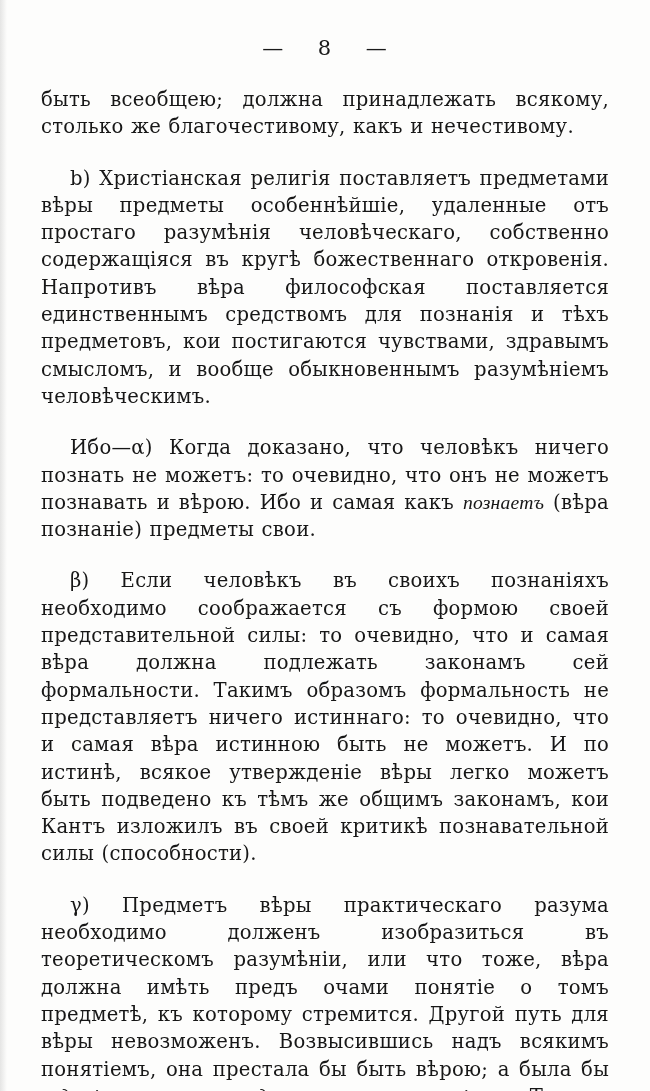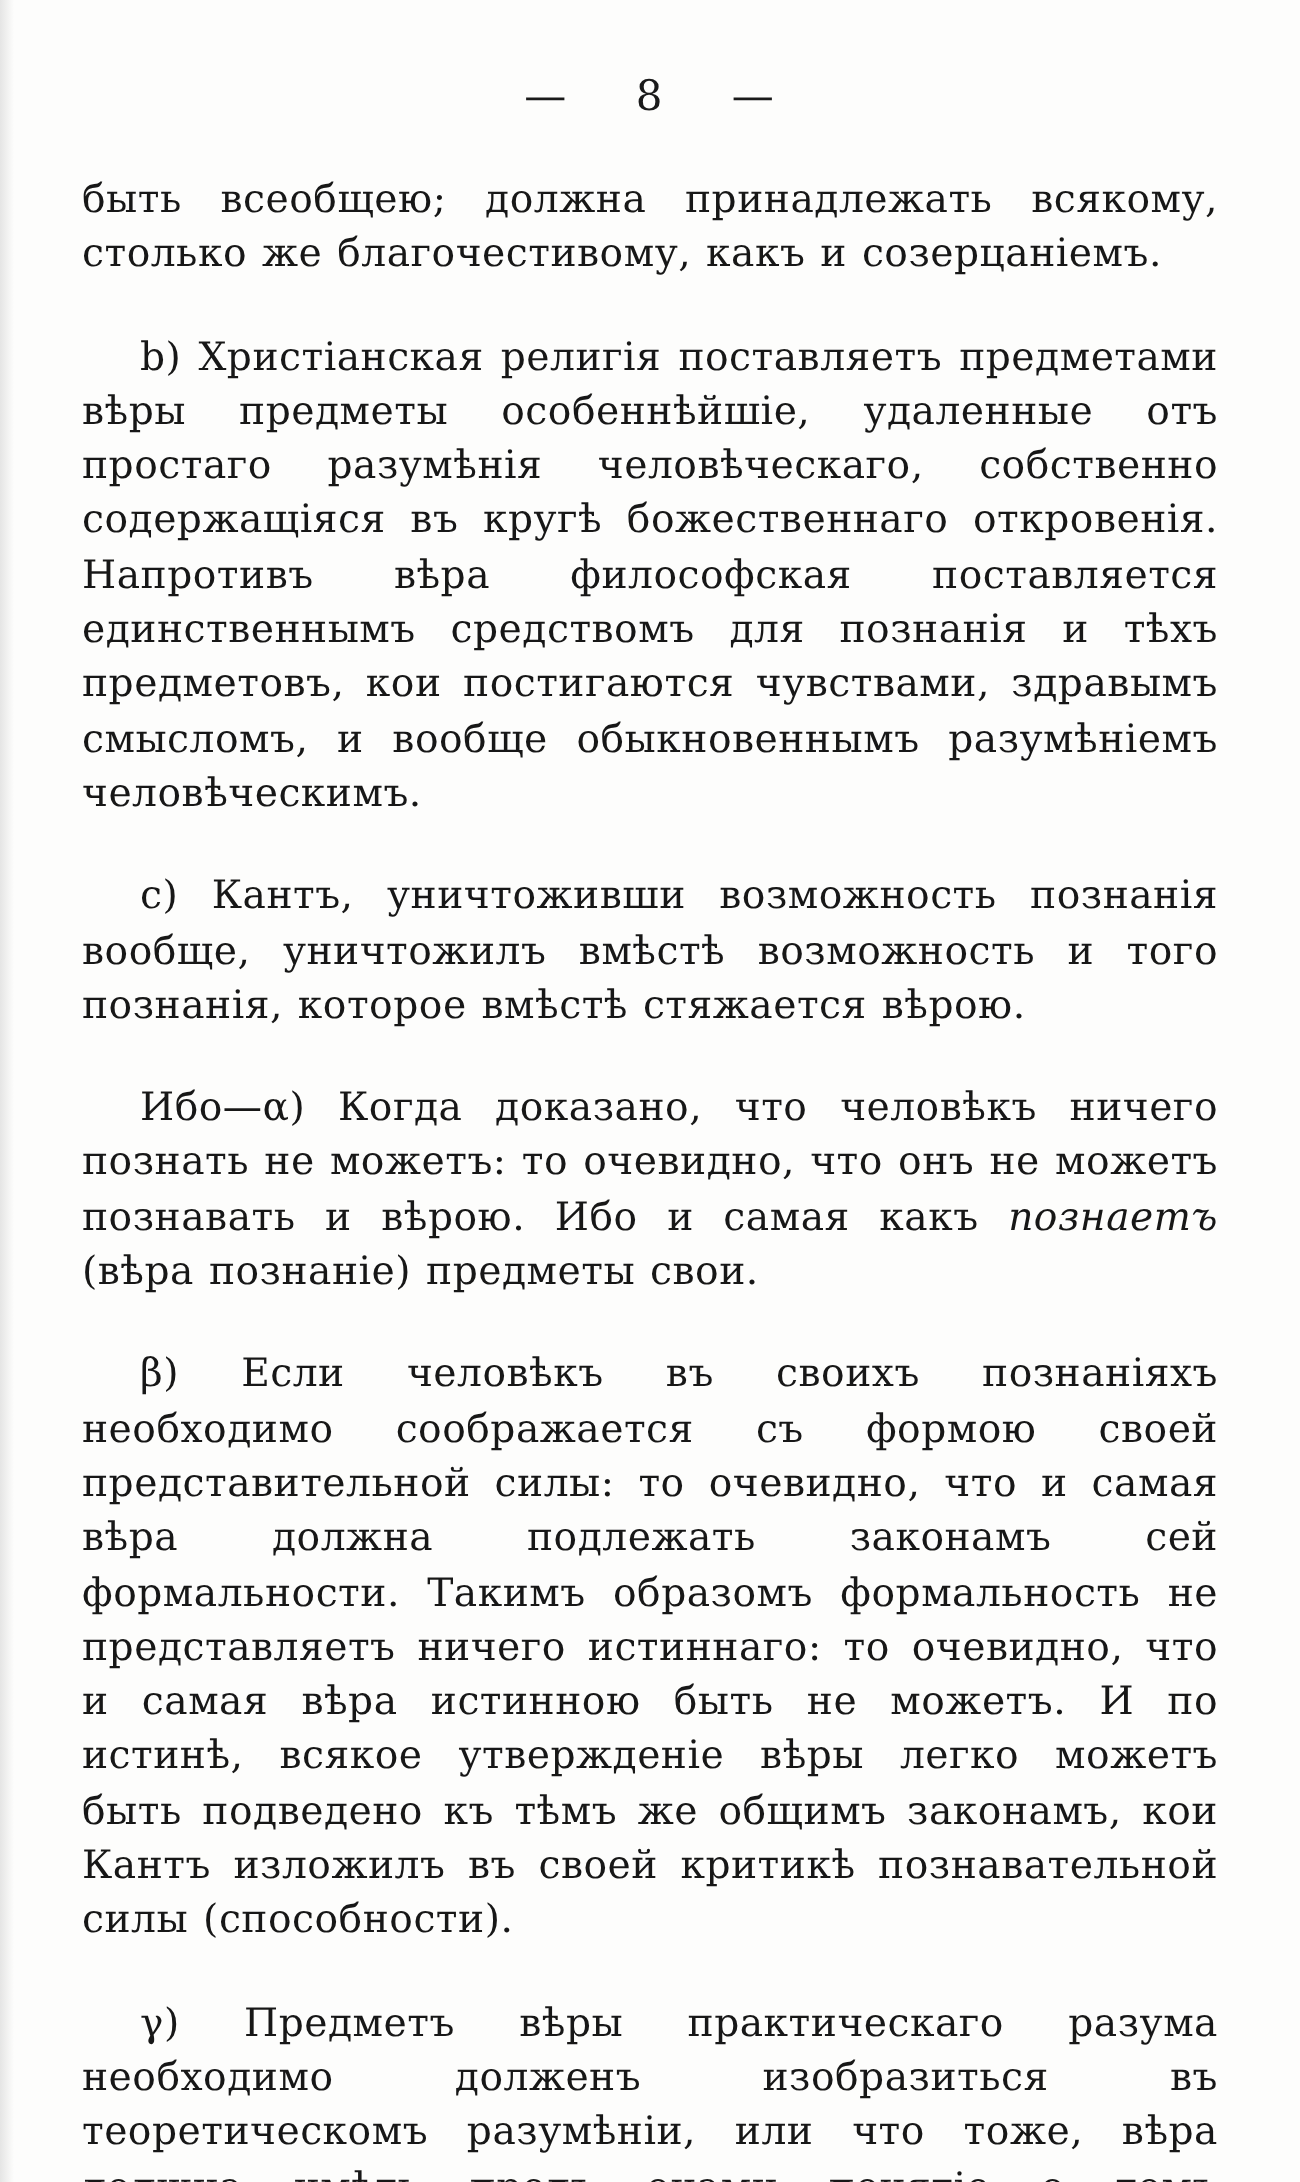--- a/index.html
+++ b/index.html
@@ -49,29 +49,29 @@
   .text-block p {
     margin: 0;
     padding: 0;
   }
   .text-block p.indent {
     text-indent: 29px;
     margin-top: 24px;
   }
   .text-block i {
     font-style: italic;
+    font-family: Liberation Serif, serif;
   }
 </style>
 </head>
 <body>
 
 <div class="scan-page">
   <div class="scan-edge"></div>
   <div class="running-head">— 8 —</div>
   <div class="text-block">
-      <p class=""><span>быть всеобщею; должна принадлежать всякому, столько же благочестивому, какъ и созерцаніемъ.</span></p>
+      <p class=""><span>быть всеобщею; должна принадлежать всякому, столько же благочестивому, какъ и нечестивому.</span></p>
       <p class="indent"><span>b) Христіанская религія поставляетъ предметами вѣры предметы особеннѣйшіе, удаленные отъ простаго разумѣнія человѣческаго, собственно содержащіяся въ кругѣ божественнаго откровенія. Напротивъ вѣра философская поставляется единственнымъ средствомъ для познанія и тѣхъ предметовъ, кои постигаются чувствами, здравымъ смысломъ, и вообще обыкновеннымъ разумѣніемъ человѣческимъ.</span></p>
-      <p class="indent"><span>с) Кантъ, уничтоживши возможность познанія вообще, уничтожилъ вмѣстѣ возможность и того познанія, которое вмѣстѣ стяжается вѣрою.</span></p>
       <p class="indent"><span>Ибо—α) Когда доказано, что человѣкъ ничего познать не можетъ: то очевидно, что онъ не можетъ познавать и вѣрою. Ибо и самая какъ </span><i>познаетъ</i><span> (вѣра познаніе) предметы свои.</span></p>
       <p class="indent"><span>β) Если человѣкъ въ своихъ познаніяхъ необходимо соображается съ формою своей представительной силы: то очевидно, что и самая вѣра должна подлежать законамъ сей формальности. Такимъ образомъ формальность не представляетъ ничего истиннаго: то очевидно, что и самая вѣра истинною быть не можетъ. И по истинѣ, всякое утвержденіе вѣры легко можетъ быть подведено къ тѣмъ же общимъ законамъ, кои Кантъ изложилъ въ своей критикѣ познавательной силы (способности).</span></p>
       <p class="indent"><span>γ) Предметъ вѣры практическаго разума необходимо долженъ изобразиться въ теоретическомъ разумѣніи, или что тоже, вѣра должна имѣть предъ очами понятіе о томъ предметѣ, къ которому стремится. Другой путь для вѣры невозможенъ. Возвысившись надъ всякимъ понятіемъ, она престала бы быть вѣрою; а была бы </span><i>видѣніемъ</i><span> и </span><i>непосредственнымъ созерцаніемъ</i><span>. Такимъ образомъ, если понятія теоретическаго разума не соотвѣтствуютъ предметамъ: то и самая вѣра не можетъ быть истинною. Она вѣритъ не истинѣ, а мечтамъ и привидѣніямъ.</span></p>
     </div>
 </div>
 
 </body></html>

